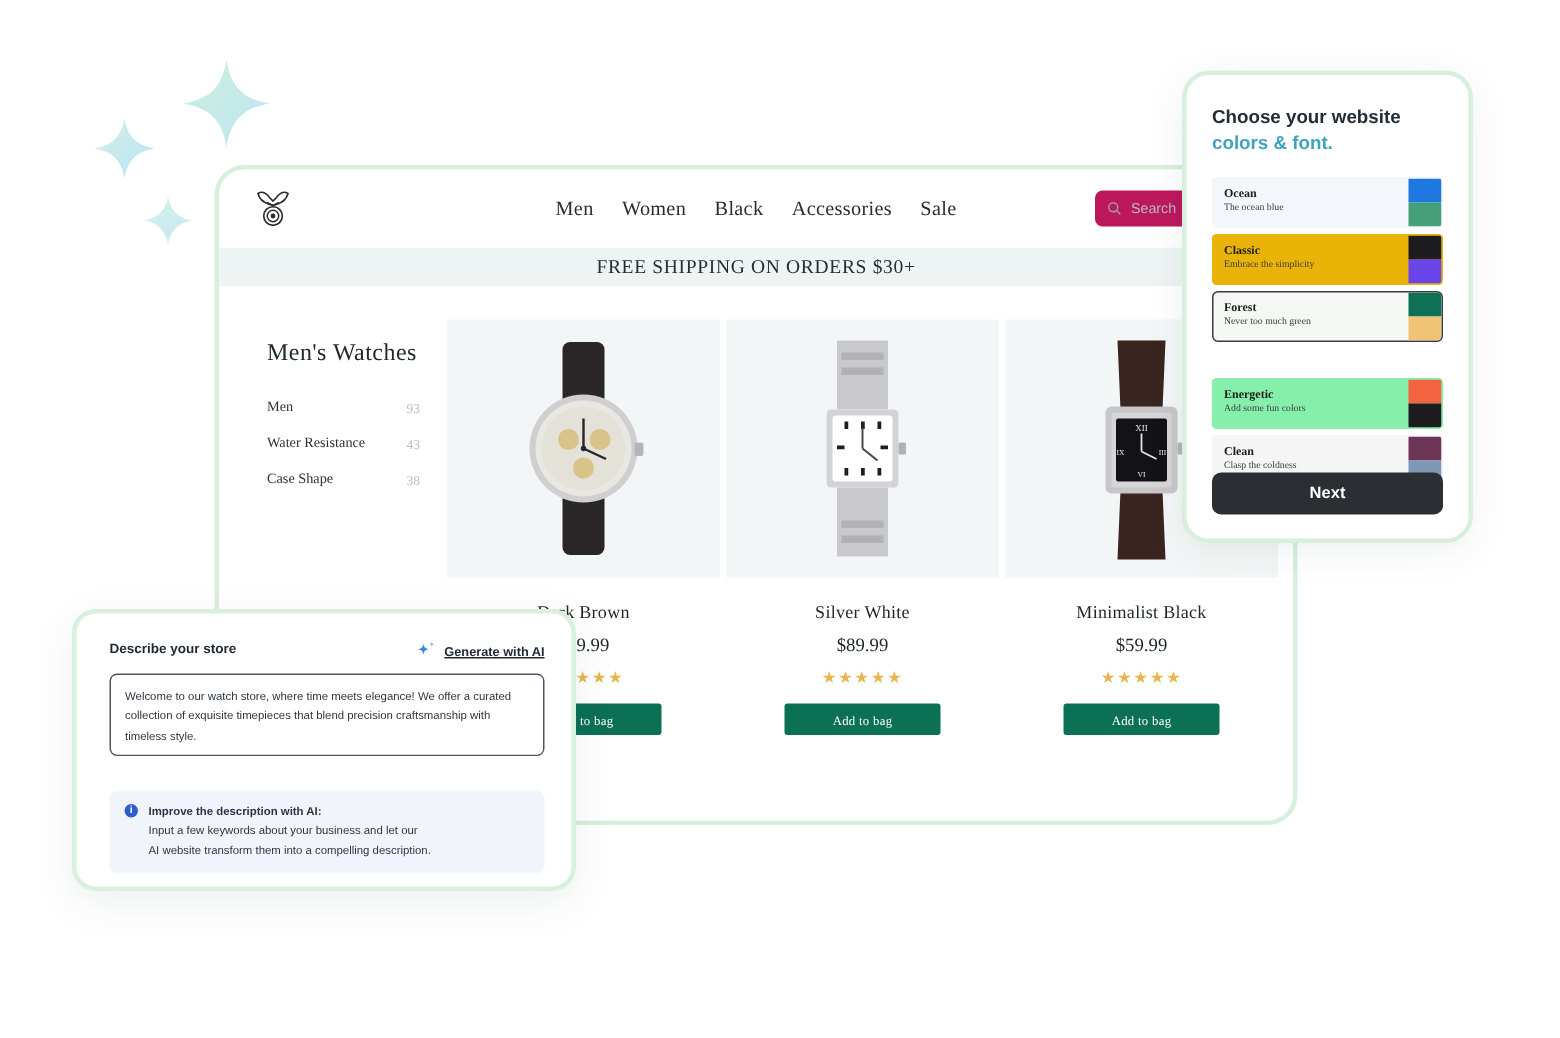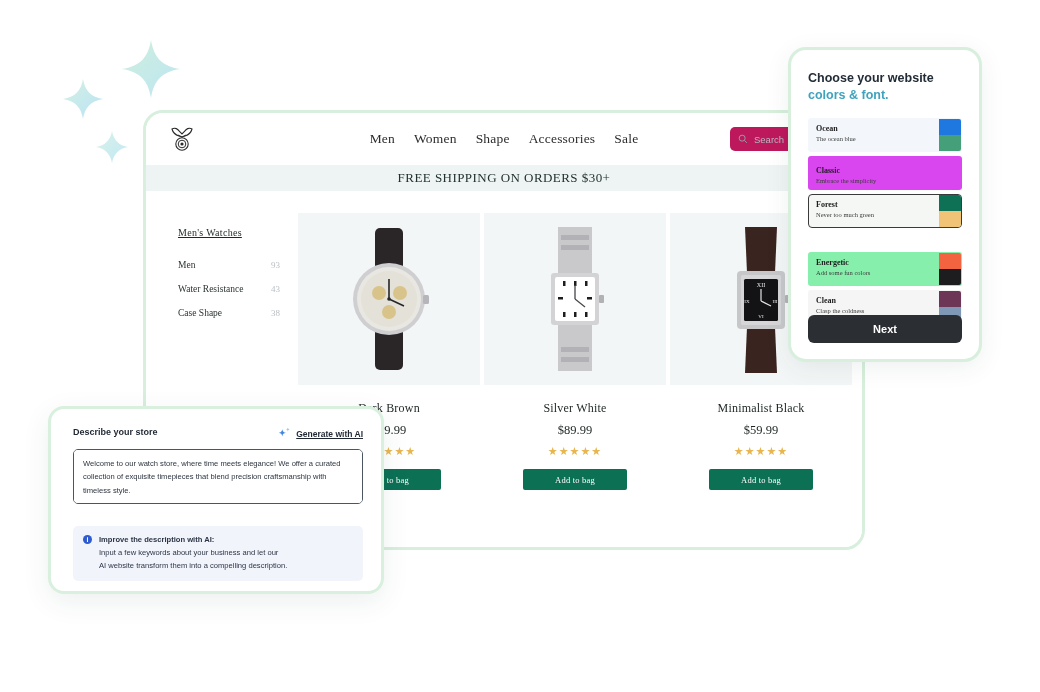--- a/index.html
+++ b/index.html
@@ -54,22 +54,22 @@
     height: 26px; background: #eef4f3;
     display: flex; align-items: center; justify-content: center;
     font-size: 13px; color: #23312e; letter-spacing: .45px;
     font-family: "Liberation Serif", serif;
   }
 
   .store-body { display: flex; padding: 22px 0 0 0; background: #fff; height: 350px; }
 
   .filters { width: 152px; padding-left: 32px; padding-top: 14px; }
   .filters h4 {
-    font-size: 10px; font-weight: 500; color: #1f2a28;
-    font-family: "Liberation Serif", serif; letter-spacing: .3px; margin-bottom: 22px; text-decoration: underline;
+    font-size: 16px; font-weight: 500; color: #1f2a28;
+    font-family: "Liberation Serif", serif; letter-spacing: .3px; margin-bottom: 22px;
   }
   .filter-row {
     display: flex; justify-content: space-between; align-items: center;
     font-size: 9.5px; color: #2b3432; margin-bottom: 14px;
     font-family: "Liberation Serif", serif; padding-right: 18px;
   }
   .filter-row .cnt { color: #b9bfc4; font-size: 9px; }
 
   .products { flex: 1; display: flex; gap: 4px; padding-right: 6px; }
   .pcard { width: 182px; display: flex; flex-direction: column; align-items: center; }
@@ -209,21 +209,21 @@
             <path d="M9 11 L13 13 L17 11" fill="none" stroke="#2b2b2b" stroke-width="1"></path>
             <circle cx="13" cy="20" r="6.2" fill="none" stroke="#2b2b2b" stroke-width="1.1"></circle>
             <circle cx="13" cy="20" r="3.8" fill="none" stroke="#2b2b2b" stroke-width="1"></circle>
             <circle cx="13" cy="20" r="1.6" fill="#2b2b2b"></circle>
           </svg>
         </div>
 
         <nav class="store-nav">
           <a href="#">Men</a>
           <a href="#">Women</a>
-          <a href="#">Shape</a>
+          <a href="#">Black</a>
           <a href="#">Accessories</a>
           <a href="#">Sale</a>
         </nav>
 
         <div class="store-search">
           <svg width="10" height="10" viewBox="0 0 12 12">
             <circle cx="5" cy="5" r="3.6" fill="none" stroke="#9aa0a8" stroke-width="1.1"></circle>
             <line x1="7.8" y1="7.8" x2="10.6" y2="10.6" stroke="#9aa0a8" stroke-width="1.1"></line>
           </svg>
           <span class="ph">Search</span>
@@ -345,21 +345,21 @@
         <div class="theme-text">
           <div class="theme-name">Ocean</div>
           <div class="theme-desc">The ocean blue</div>
         </div>
         <div class="theme-sw">
           <span style="background:#1f78e0;"></span>
             <span style="background:#45a07a;"></span>
         </div>
       </div>
 
-      <div class="theme-row" style="background:#d946ef;align-items:center;">
+      <div class="theme-row" style="background:#eab308;">
         <div class="theme-text">
           <div class="theme-name">Classic</div>
           <div class="theme-desc">Embrace the simplicity</div>
         </div>
         <div class="theme-sw">
           <span style="background:#1d1d1f;"></span>
             <span style="background:#6a46e8;"></span>
         </div>
       </div>
 

